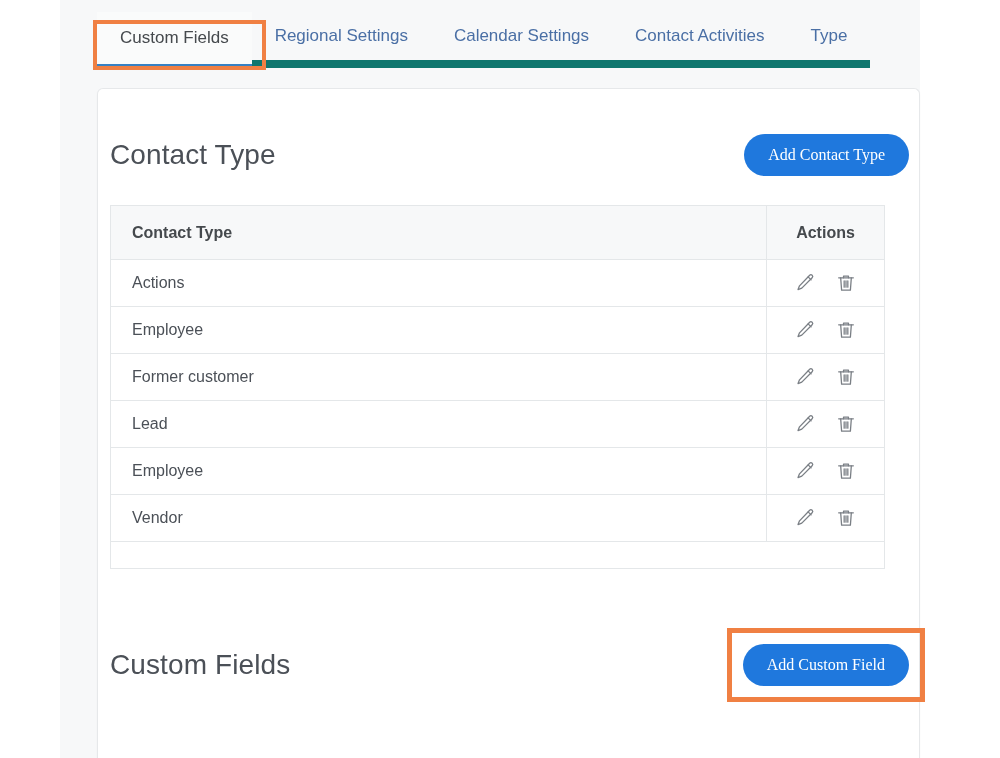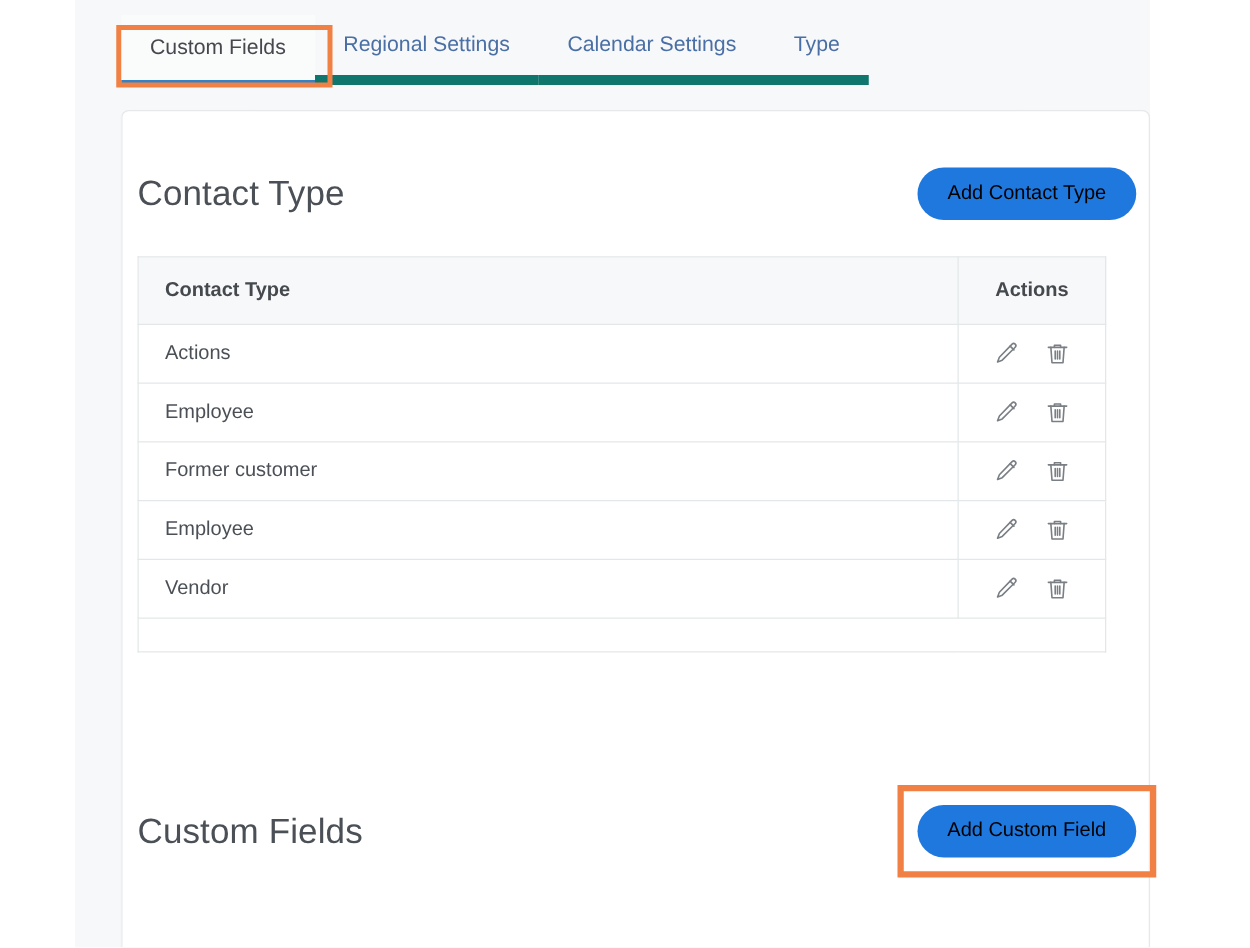--- a/index.html
+++ b/index.html
@@ -110,23 +110,23 @@
 
   .section-title {
     font-size: 28px;
     font-weight: 400;
     color: #4b5057;
     letter-spacing: 0.1px;
   }
 
   .btn-primary {
     background: #1f78dd;
-    color: #000000;
+    color: #ffffff;
     font-size: 16px;
-    font-family: Liberation Sans, sans-serif;
+    font-family: Liberation Serif, serif;
     border: none;
     border-radius: 22px;
     padding: 0 24px;
     height: 42px;
     line-height: 42px;
     cursor: pointer;
     white-space: nowrap;
   }
 
   .btn-wrap { position: relative; display: inline-block; }
@@ -210,20 +210,23 @@
       <div class="tab active">
         <span>Custom Fields</span>
       </div>
       <div class="tab">
         <span>Regional Settings</span>
       </div>
       <div class="tab">
         <span>Calendar Settings</span>
       </div>
       <div class="tab">
+        <span>Contact Activities</span>
+      </div>
+      <div class="tab">
         <span>Type</span>
       </div>
     </div>
   </div>
   <div class="tab-hl"></div>
 
   <div class="card">
 
     <div class="section-head one">
       <div class="section-title">Contact Type</div>
@@ -295,20 +298,39 @@
               <svg width="22" height="22" viewBox="0 0 24 24" fill="none" stroke="#7a7f85" stroke-width="1.4" stroke-linecap="round" stroke-linejoin="round">
                 <path d="M4 6.4h16"></path>
                 <path d="M9.3 6.4V4.6h5.4v1.8"></path>
                 <path d="M6.2 6.4l1 13.4h9.6l1-13.4"></path>
                 <path d="M10 9.6v7M12 9.6v7M14 9.6v7"></path>
               </svg>
             </button>
           </td>
         </tr>
         <tr>
+          <td>Lead</td>
+          <td class="actions-cell">
+            <button class="icon-btn">
+              <svg width="22" height="22" viewBox="0 0 24 24" fill="none" stroke="#7a7f85" stroke-width="1.4" stroke-linecap="round" stroke-linejoin="round">
+                <path d="M17.1 3.6a1.9 1.9 0 0 1 2.7 2.7L8.5 17.6 4.4 19.2l1.6-4.1z"></path>
+                <path d="M15.4 5.3l3.3 3.3"></path>
+              </svg>
+            </button>
+            <button class="icon-btn">
+              <svg width="22" height="22" viewBox="0 0 24 24" fill="none" stroke="#7a7f85" stroke-width="1.4" stroke-linecap="round" stroke-linejoin="round">
+                <path d="M4 6.4h16"></path>
+                <path d="M9.3 6.4V4.6h5.4v1.8"></path>
+                <path d="M6.2 6.4l1 13.4h9.6l1-13.4"></path>
+                <path d="M10 9.6v7M12 9.6v7M14 9.6v7"></path>
+              </svg>
+            </button>
+          </td>
+        </tr>
+        <tr>
           <td>Employee</td>
           <td class="actions-cell">
             <button class="icon-btn">
               <svg width="22" height="22" viewBox="0 0 24 24" fill="none" stroke="#7a7f85" stroke-width="1.4" stroke-linecap="round" stroke-linejoin="round">
                 <path d="M17.1 3.6a1.9 1.9 0 0 1 2.7 2.7L8.5 17.6 4.4 19.2l1.6-4.1z"></path>
                 <path d="M15.4 5.3l3.3 3.3"></path>
               </svg>
             </button>
             <button class="icon-btn">
               <svg width="22" height="22" viewBox="0 0 24 24" fill="none" stroke="#7a7f85" stroke-width="1.4" stroke-linecap="round" stroke-linejoin="round">

